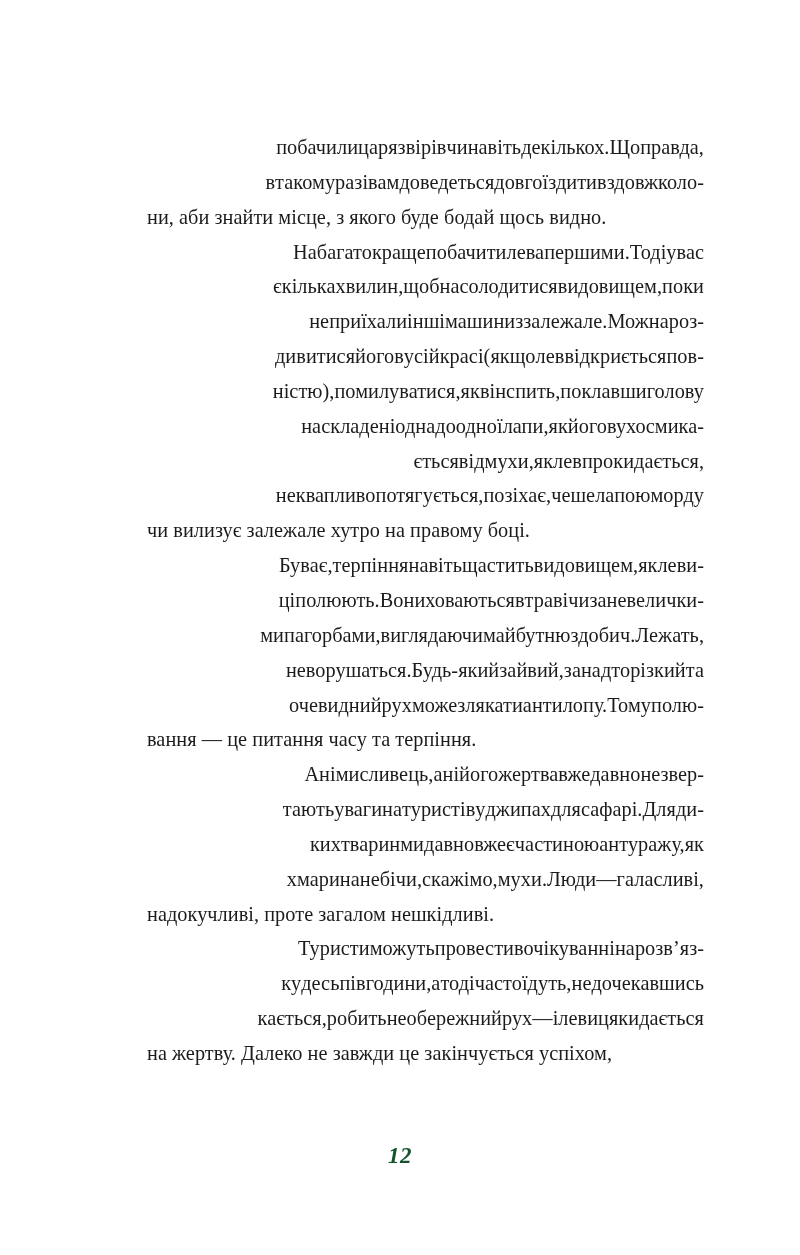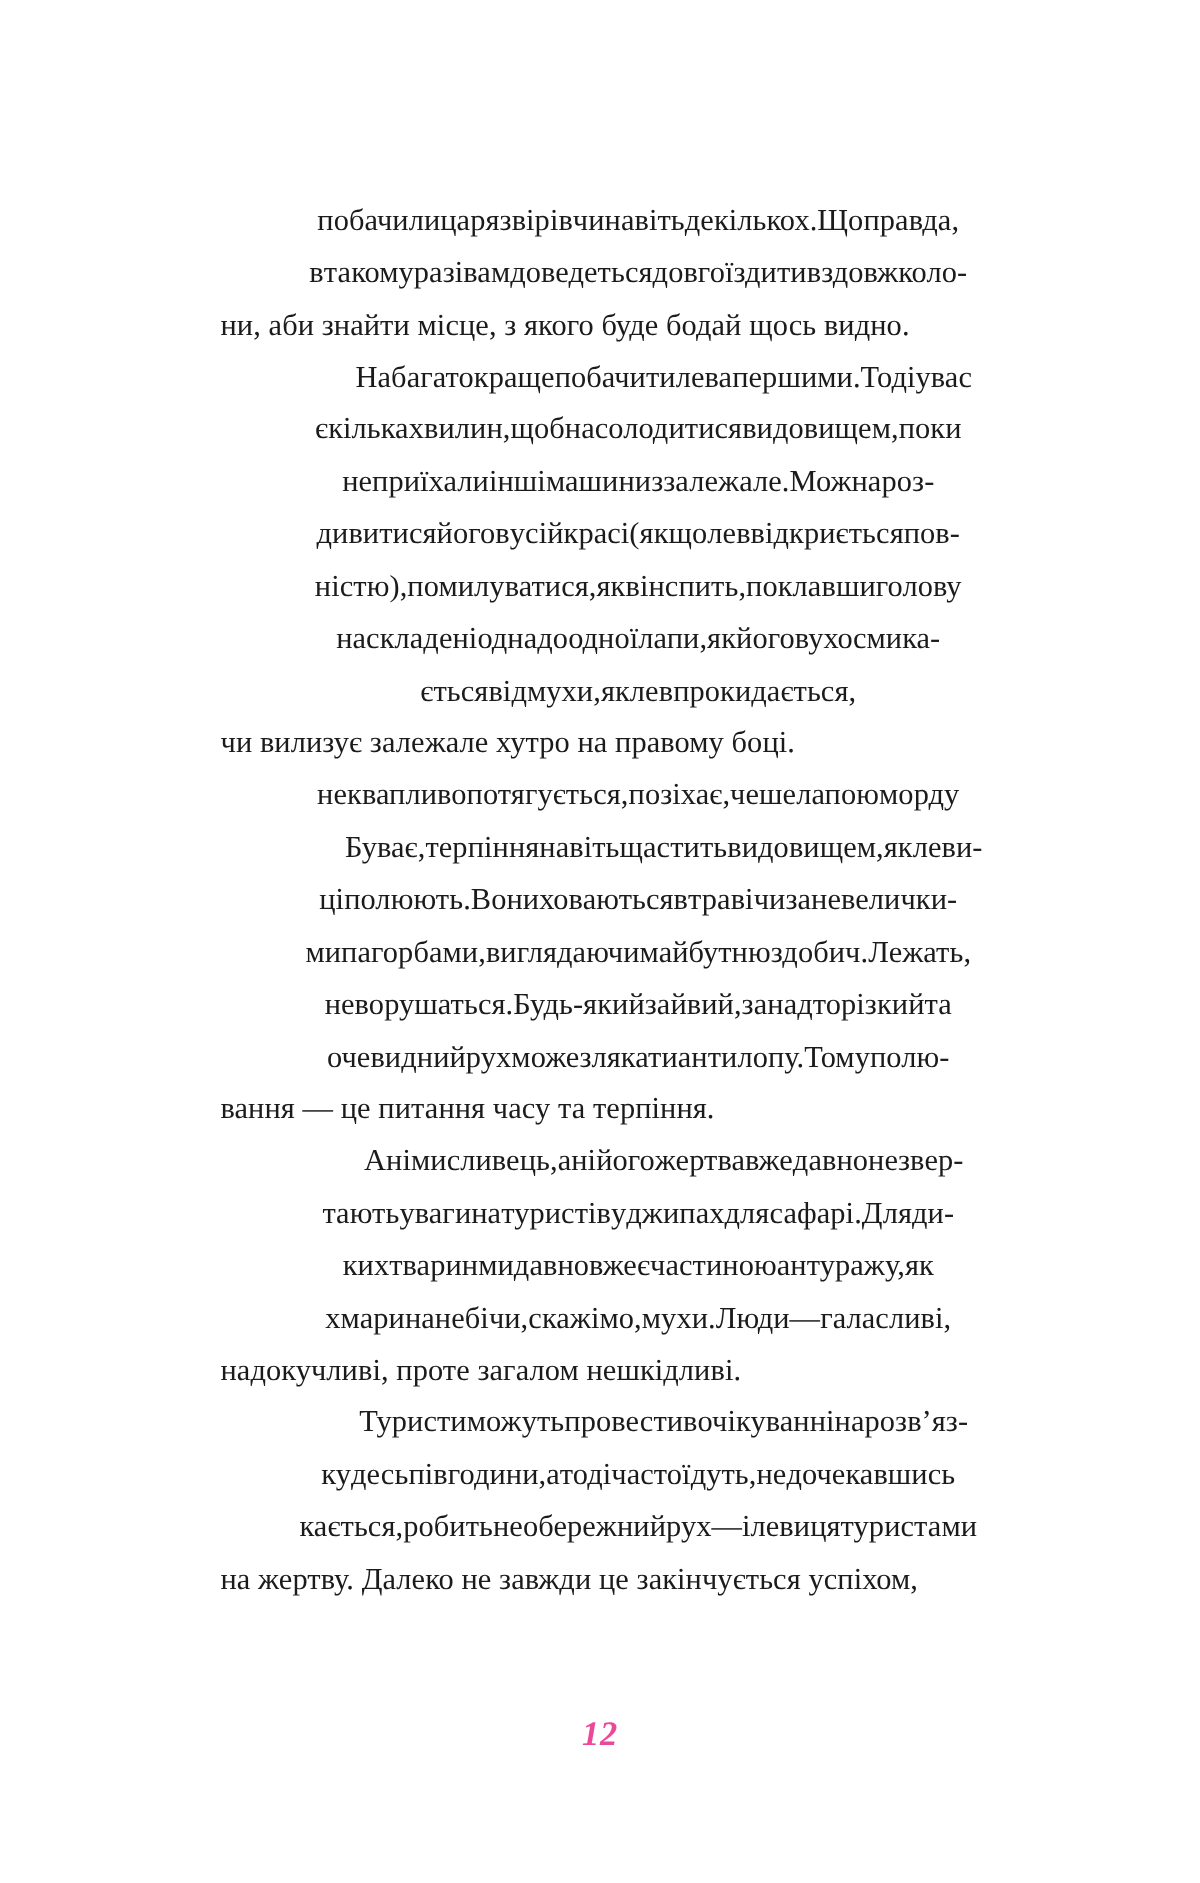--- a/index.html
+++ b/index.html
@@ -36,40 +36,40 @@
     font-size: 20.3px;
     line-height: 34.85px;
     color: #1b1b1b;
     white-space: nowrap;
     letter-spacing: 0.05px;
   }
 
   
   .just {
     display: flex;
-    justify-content: center;
+    justify-content: flex-end;
   }
   .just > span { white-space: pre; }
 
   .indent {
     display: inline-block;
     width: 34px;
   }
 
   .page-number {
     position: absolute;
     left: 0;
     top: 1143px;
     width: 800px;
     text-align: center;
     font-family: "Liberation Serif", "DejaVu Serif", serif;
     font-style: italic;
     font-weight: 700;
     font-size: 23px;
-    color: #ec4899;
+    color: #14532d;
     letter-spacing: 0.5px;
   }
 </style>
 </head>
 <body>
 
 <div class="page">
   <div class="text-block" id="body">
       <div>
         <div class="para-line just">
@@ -158,29 +158,29 @@
           <span>смика-</span>
         </div>
         <div class="para-line just">
           <span>ється</span>
           <span>від</span>
           <span>мухи,</span>
           <span>як</span>
           <span>лев</span>
           <span>прокидається,</span>
         </div>
-        <div class="para-line">чи вилизує залежале хутро на правому боці.</div>
         <div class="para-line just">
           <span>неквапливо</span>
           <span>потягується,</span>
           <span>позіхає,</span>
           <span>чеше</span>
           <span>лапою</span>
           <span>морду</span>
         </div>
+        <div class="para-line">чи вилизує залежале хутро на правому боці.</div>
       </div>
       <div>
         <div class="para-line just">
           <span class="indent"></span>
           <span>Буває,</span>
           <span>терпіння</span>
           <span>навіть</span>
           <span>щастить</span>
           <span>видовищем,</span>
           <span>як</span>
@@ -298,19 +298,19 @@
           <span>дочекавшись</span>
         </div>
         <div class="para-line just">
           <span>кається,</span>
           <span>робить</span>
           <span>необережний</span>
           <span>рух</span>
           <span>—</span>
           <span>і</span>
           <span>левиця</span>
-          <span>туристами</span>
+          <span>кидається</span>
         </div>
         <div class="para-line">на жертву. Далеко не завжди це закінчується успіхом,</div>
       </div>
     </div>
   <div class="page-number">12</div>
 </div>
 
 </body></html>

